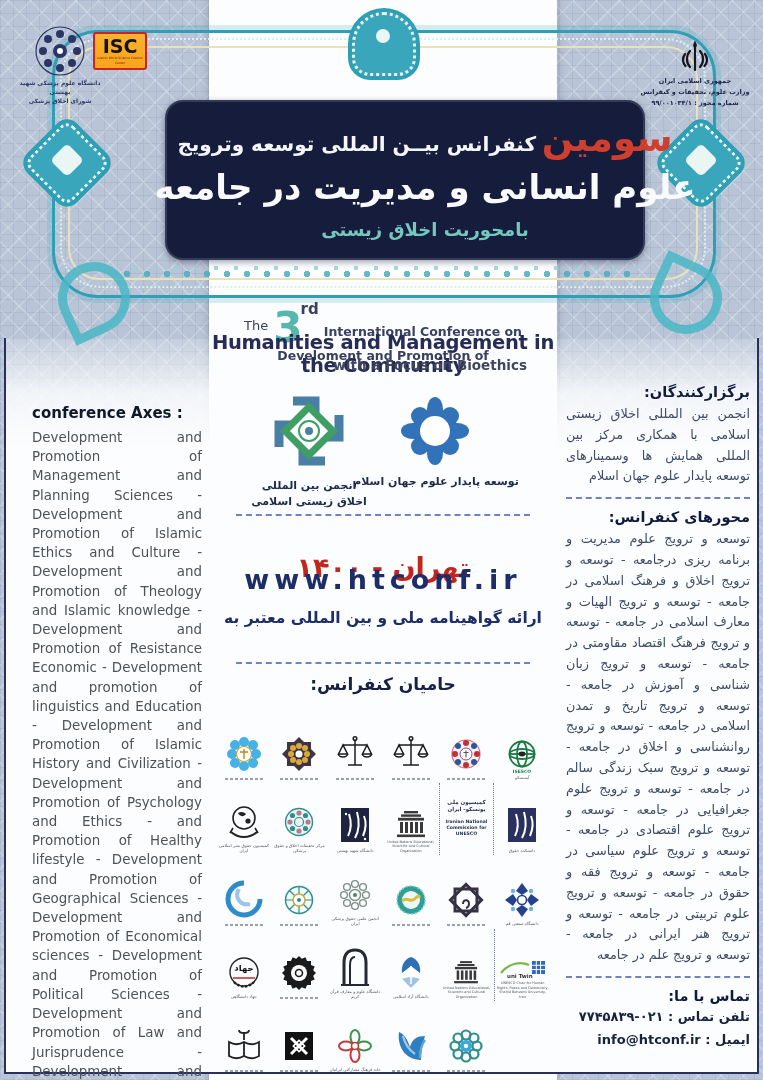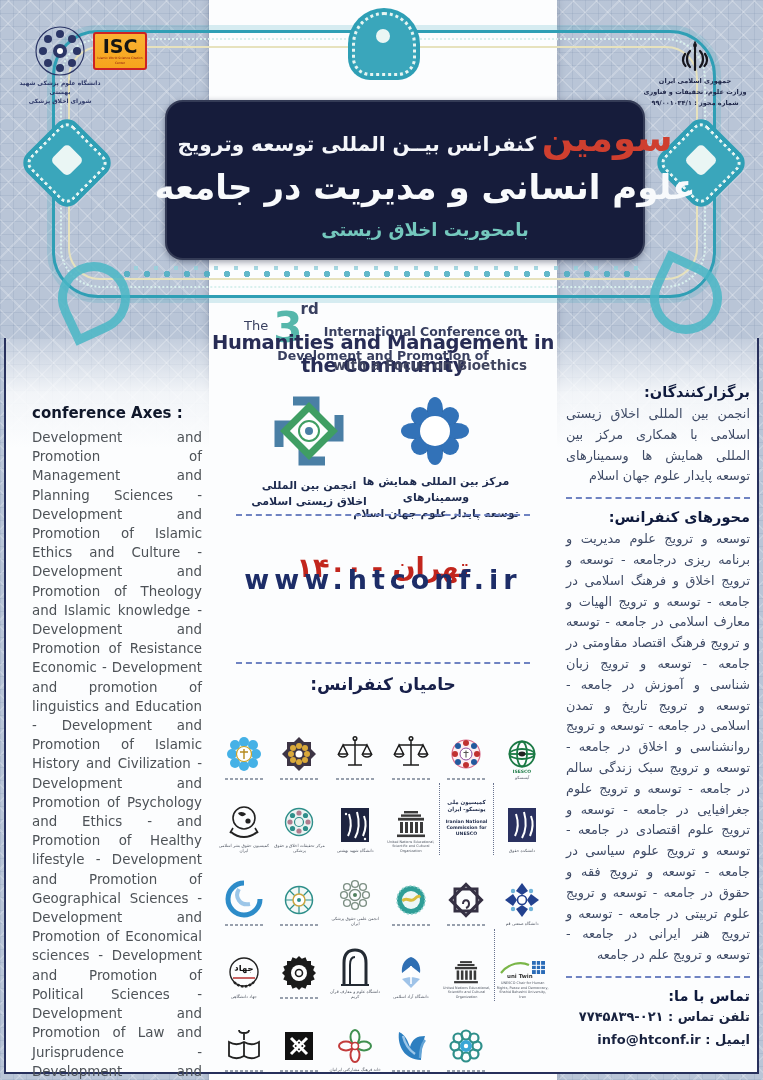--- a/index.html
+++ b/index.html
@@ -144,21 +144,21 @@
     <g stroke="#15151d" stroke-width="2.2" fill="none" stroke-linecap="round">
       <path d="M17 6v24"></path>
       <path d="M17 2c1.8 2.4 1.8 4.2 0 6c-1.8-1.8-1.8-3.6 0-6z" fill="#15151d" stroke-width="1"></path>
       <path d="M12 11c-4 4-4 12 0 16"></path>
       <path d="M22 11c4 4 4 12 0 16"></path>
       <path d="M7 14c-3 4-2.5 9 .5 12"></path>
       <path d="M27 14c3 4 2.5 9-.5 12"></path>
     </g>
   </svg>
   <div class="ln">جمهوری اسلامی ایران</div>
-  <div class="ln">وزارت علوم، تحقیقات و فناوری</div>
+  <div class="ln">وزارت علوم، تحقیقات و کنفرانس</div>
   <div class="ln">شماره مجوز : ۹۹/۰۰۱۰۳۴/۱</div>
 </div>
 
 <div class="abs etitle" style="top:300px;">
   <span class="the">The</span>
   <span class="three">3</span><span class="rd">rd</span>
   <span class="t1">International Conference on Develoment and Promotion of</span>
 </div>
 <div class="abs et2">Humanities and Management in the Community</div>
 <div class="abs et3">with a Focus on Bioethics</div>
@@ -189,28 +189,28 @@
     <ellipse cx="32" cy="62" rx="9" ry="9"></ellipse>
       <ellipse cx="32" cy="32" rx="9" ry="9"></ellipse>
   </g>
   <circle cx="47" cy="47" r="15" fill="#fff"></circle>
 </svg>
 <div class="abs orgcap" style="left:244px;top:478px;width:130px;">
   <div>انجمن بین المللی</div>
   <div>اخلاق زیستی اسلامی</div>
 </div>
 <div class="abs orgcap" style="left:352px;top:474px;width:168px;">
-  <div>مرکز بین المللی همایش ها وسمینارهای</div>
   <div>توسعه پایدار علوم جهان اسلام</div>
 </div>
 
 <div class="abs dash" style="left:236px;top:514px;width:294px;"></div>
 <div class="abs" id="city-year">تهران - ۱۴۰۰</div>
 <div class="abs" id="website">www.htconf.ir</div>
 <div class="abs" id="cert">
+  <div>ارائه گواهینامه ملی و بین المللی معتبر به</div>
 </div>
 <div class="abs dash" style="left:236px;top:662px;width:294px;"></div>
 <div class="abs" id="sponsors-title">حامیان کنفرانس:</div>
 
 <div class="abs" id="sponsor-grid">
 
   <div class="cell">
     <svg width="40" height="42" viewBox="0 0 40 40">
       <g fill="#45b1e6">
           <circle cx="20" cy="8" r="5"></circle>

